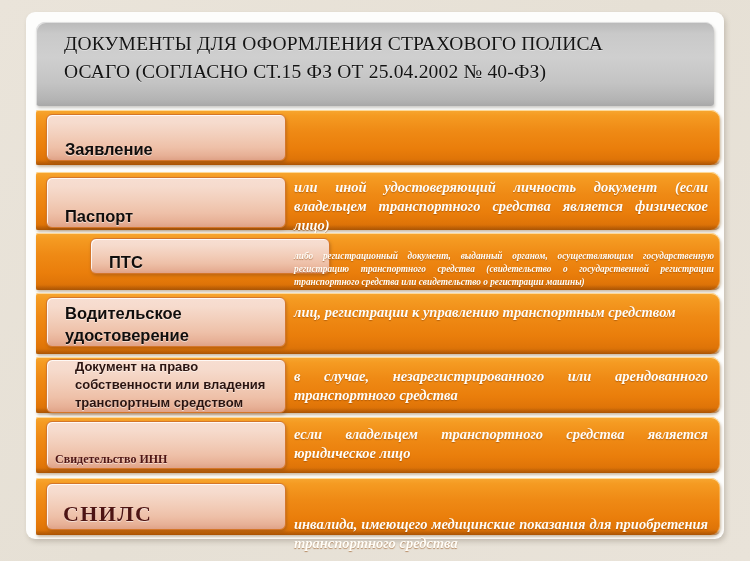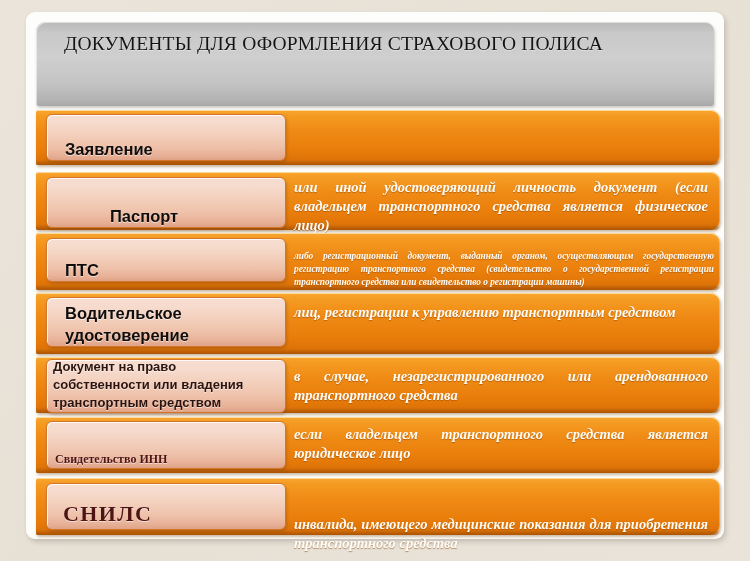--- a/index.html
+++ b/index.html
@@ -116,21 +116,21 @@
     font-weight: bold;
     font-size: 16.5px;
     line-height: 1.30;
     color: #100d0c;
     text-shadow: 0 1px 0 rgba(255,255,255,0.55);
   }
   
   .plate-label.small {
     font-size: 13px;
     line-height: 1.38;
-    padding-left: 6px;
+    padding-left: 28px;
     color: #2b1410;
   }
   .plate-label.serif-maroon {
     font-family: "Liberation Serif", serif;
     font-size: 12px;
     color: #4e1413;
     padding-left: 8px;
   }
   .plate-label.serif-maroon.big {
     font-size: 22px;
@@ -154,43 +154,44 @@
 </head>
 <body>
 
 <div id="slide">
 
   <div id="frame"></div>
 
   <div id="title-panel">
     <div id="title-text">
       <div>ДОКУМЕНТЫ ДЛЯ ОФОРМЛЕНИЯ СТРАХОВОГО ПОЛИСА</div>
+      <div>ОСАГО (СОГЛАСНО СТ.15 ФЗ ОТ 25.04.2002 № 40-ФЗ)</div>
     </div>
   </div>
 
   <div id="rows">
 
     <div class="row" style="top:0px; height:55px;">
       <div class="bar"></div>
       <div class="plate" style="top:4px; height:47px;">
         <div class="plate-label">Заявление</div>
       </div>
     </div>
 
     <div class="row" style="top:62px; height:58px;">
       <div class="bar"></div>
-      <div class="plate" style="top:5px; height:51px;padding-left:45px;">
+      <div class="plate" style="top:5px; height:51px;">
         <div class="plate-label">Паспорт</div>
       </div>
       <div class="desc normal" style="left:258px; width:414px; top:6px;">или иной удостоверяющий личность документ (если владельцем транспортного средства является физическое лицо)</div>
     </div>
 
     <div class="row" style="top:123px; height:57px;">
       <div class="bar"></div>
-      <div class="plate" style="top:5px; height:44px;">
+      <div class="plate" style="top:5px; height:36px;margin-left:44px;">
         <div class="plate-label">ПТС</div>
       </div>
       <div class="desc tiny" style="left:258px; width:420px; top:8px;">либо регистрационный документ, выданный органом, осуществляющим государственную регистрацию транспортного средства (свидетельство о государственной регистрации транспортного средства или свидетельство о регистрации машины)</div>
     </div>
 
     <div class="row" style="top:183px; height:61px;">
       <div class="bar"></div>
       <div class="plate" style="top:4px; height:50px;">
         <div class="plate-label">Водительское удостоверение</div>
       </div>

